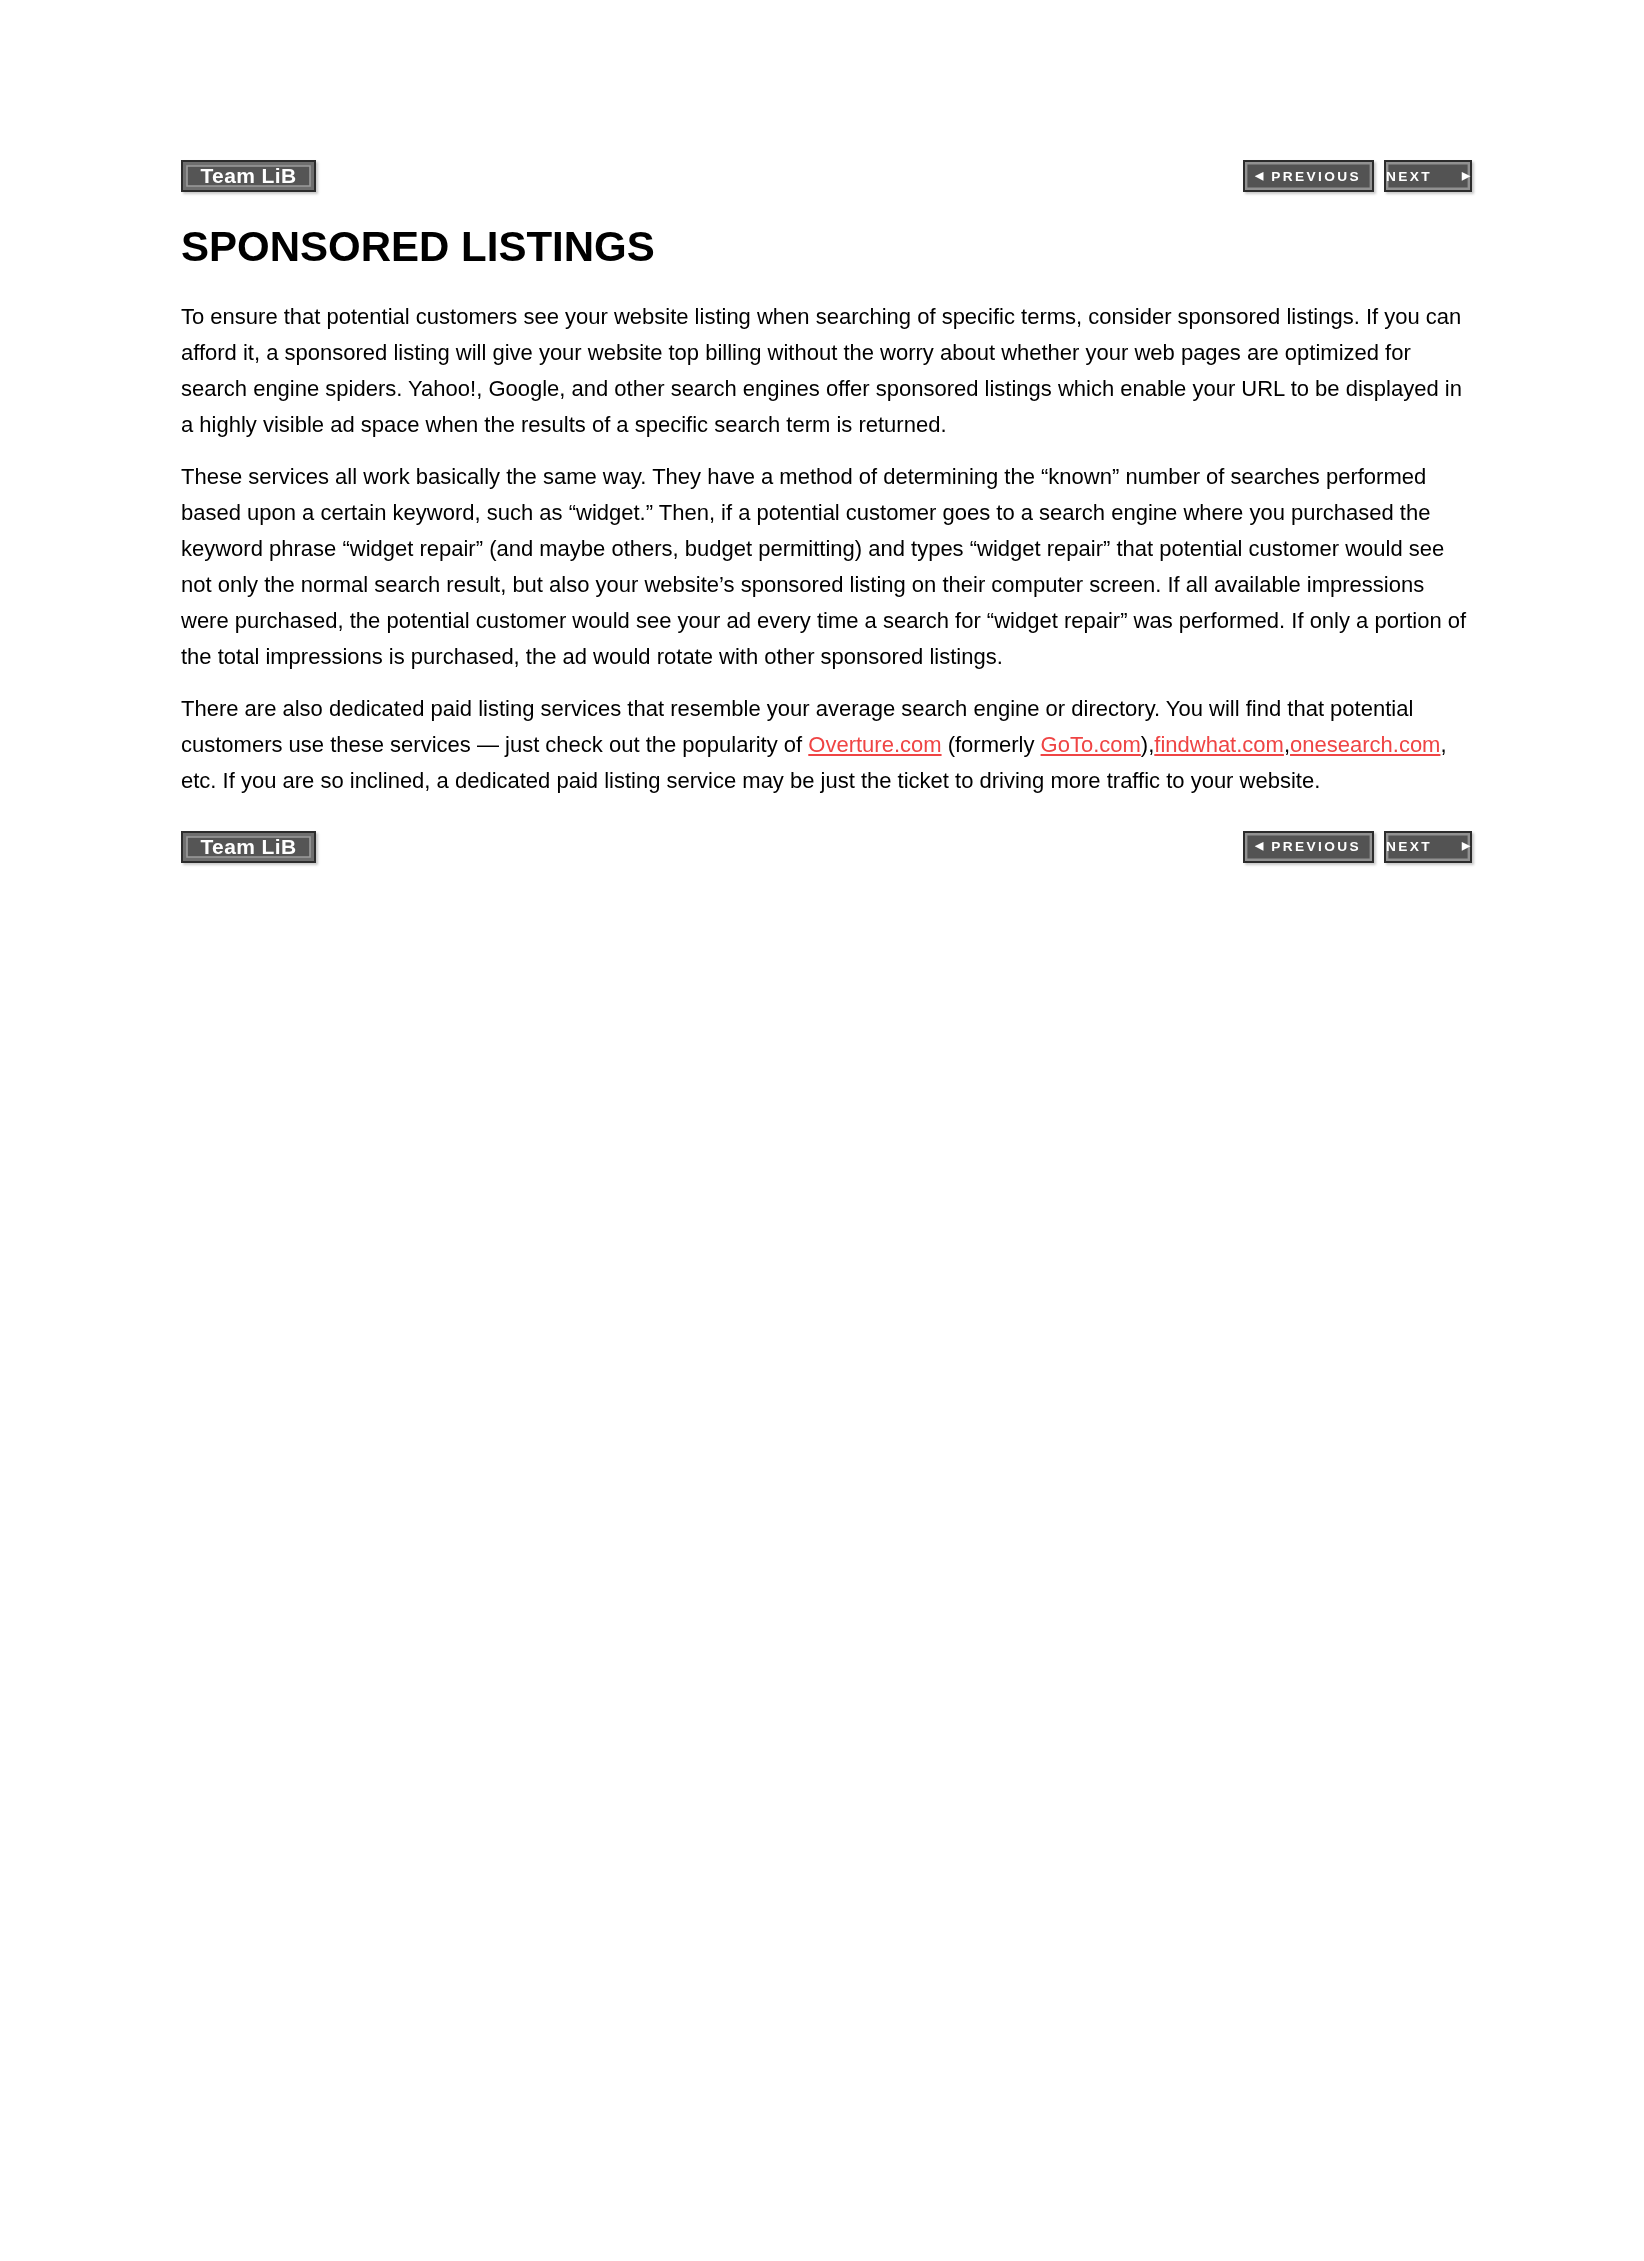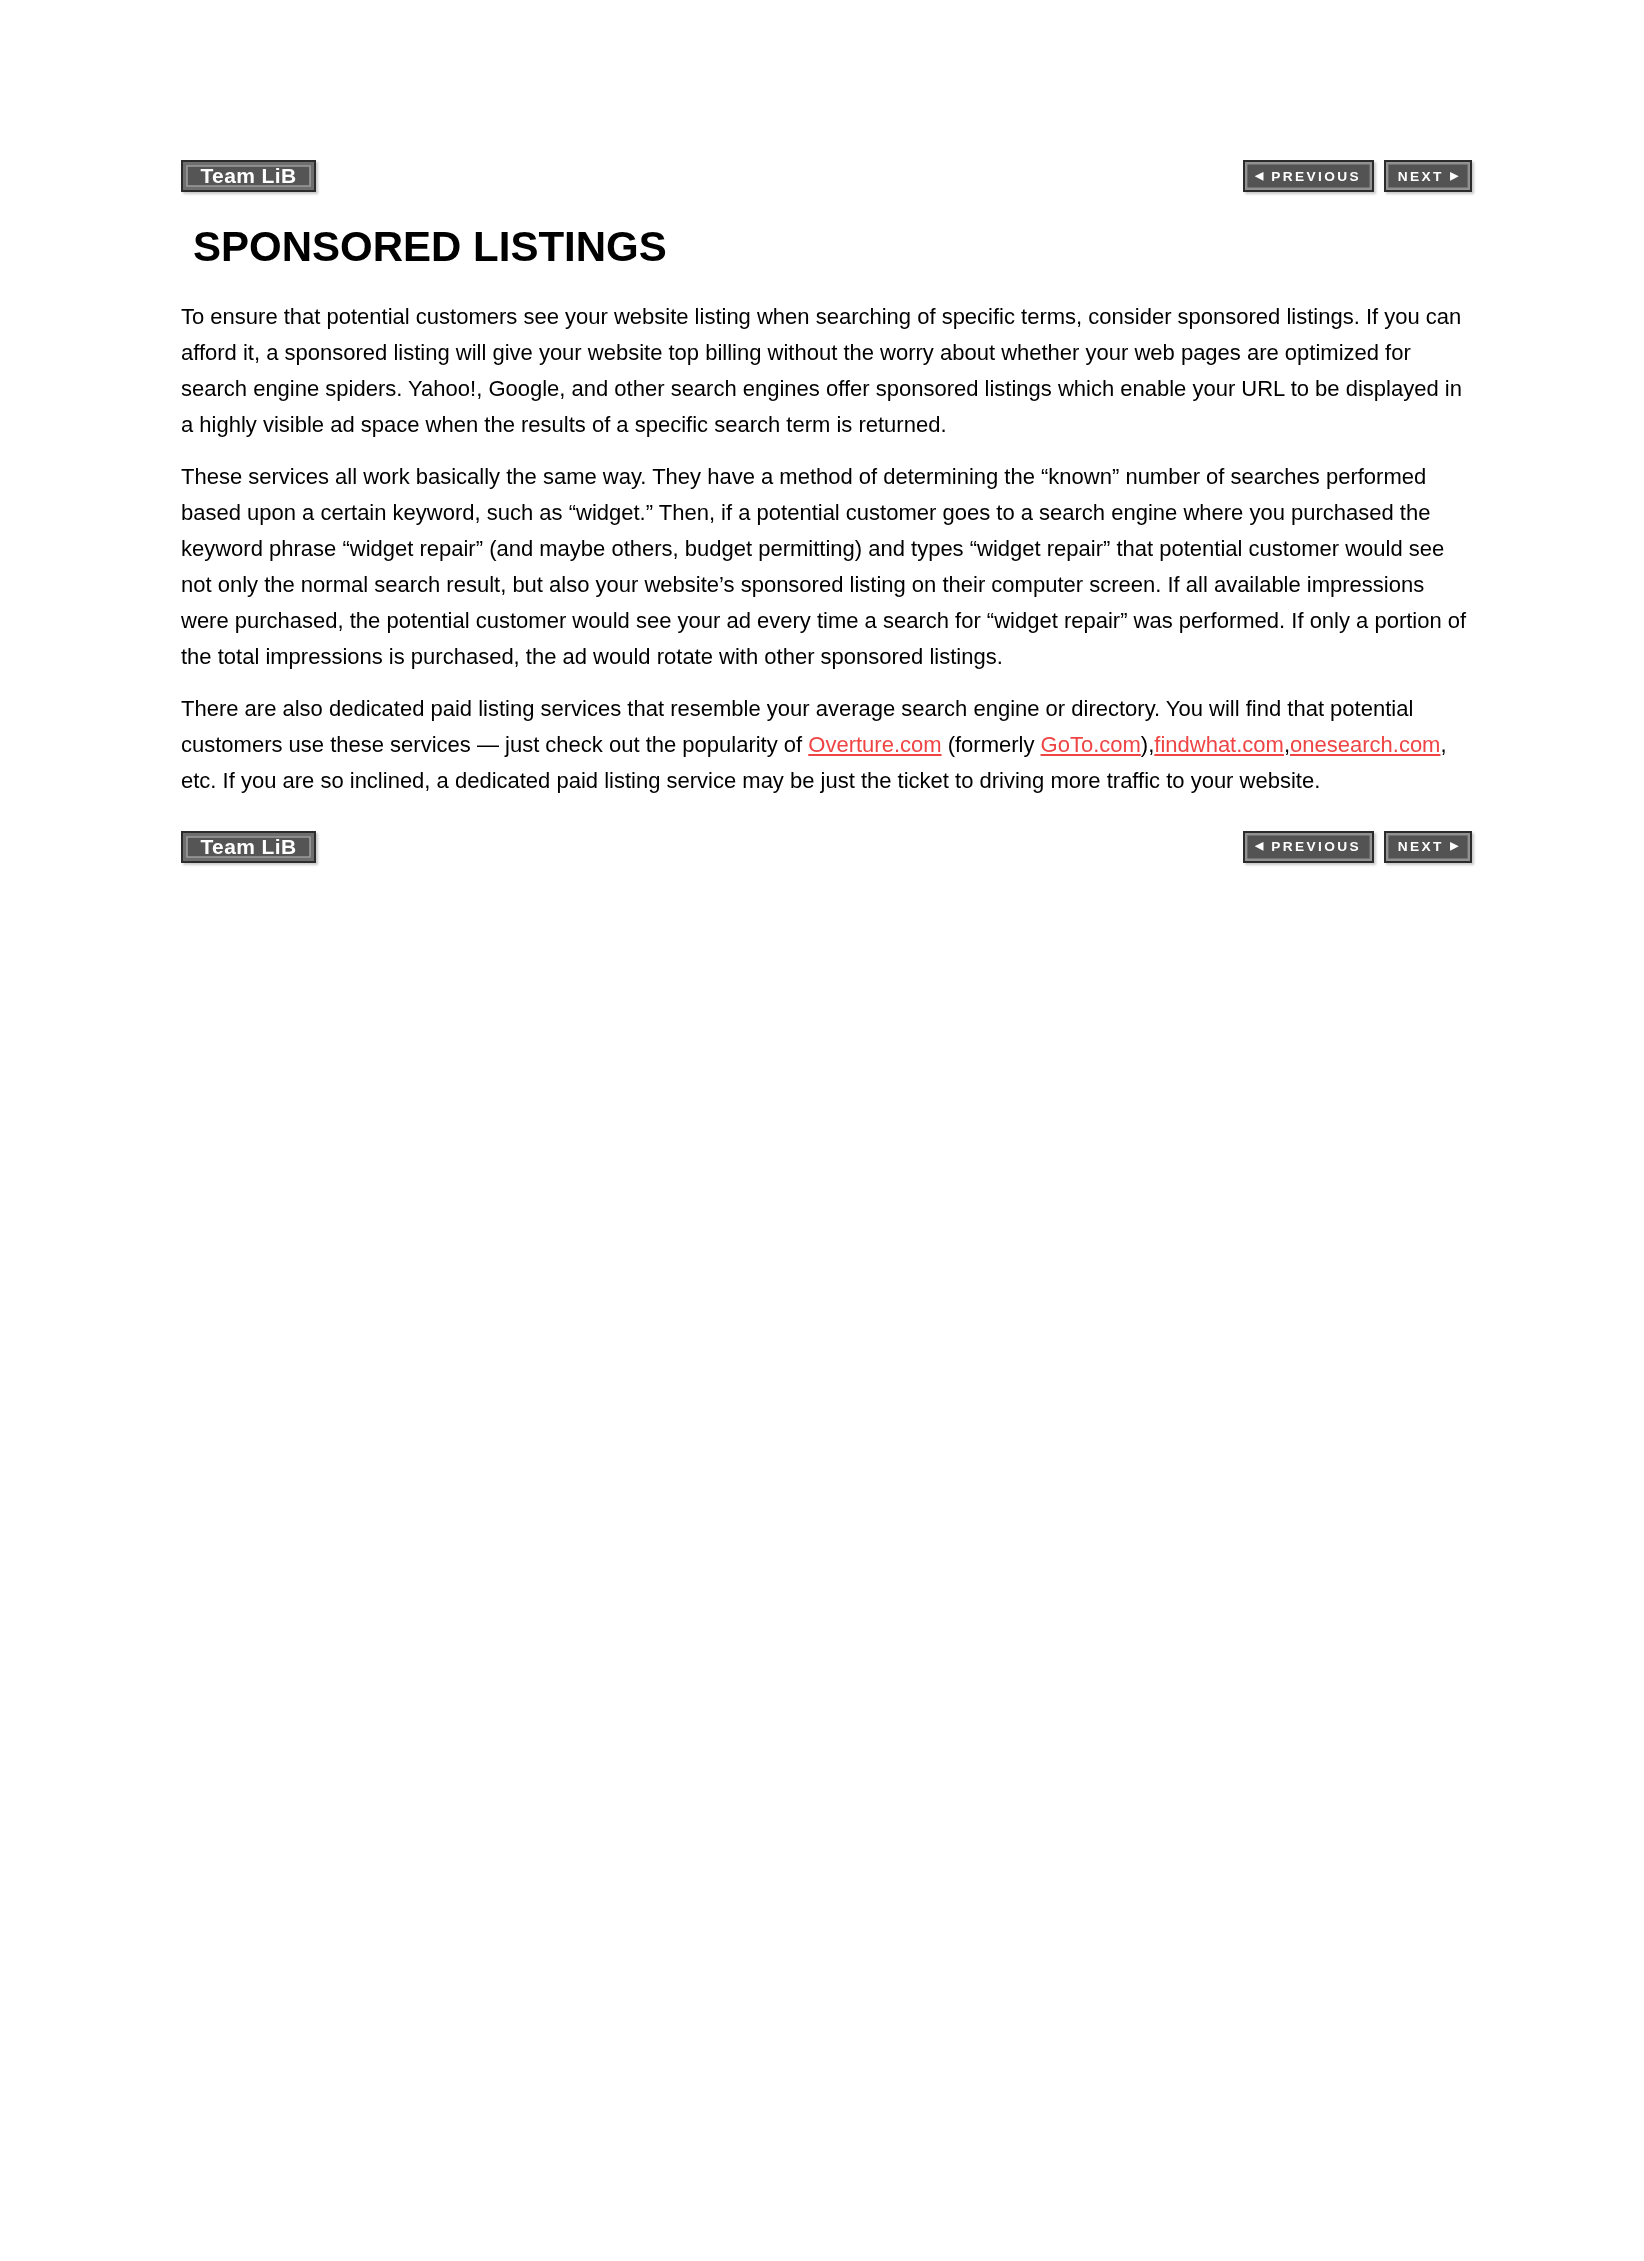--- a/index.html
+++ b/index.html
@@ -50,25 +50,25 @@
   .navbtn {
     height: 32px;
     background: #535353;
     border: 2.4px solid #2c2c2c;
     box-shadow: inset 0 0 0 2.4px #919191,
                 1.6px 2.4px 2.4px rgba(0,0,0,0.22);
     font-size: 13.7px;
     letter-spacing: 2.4px;
   }
   .navbtn.prev { width: 131px; gap: 8px; }
-  .navbtn.next { width: 88px; gap: 6.4px; }
+  .navbtn.next { width: 88px; gap: 6.4px; justify-content: space-between; }
   .arrow { font-size: 10.4px; letter-spacing: 0; line-height: 1; }
 
   h1.title {
-    margin: 34px 0 0 12px;
+    margin: 34px 0 0 0;
     font-size: 42px;
     line-height: 1.0;
     font-weight: bold;
     color: #000000;
   }
   p.body-text {
     margin: 16px 0 0 0;
     font-size: 22px;
     line-height: 36px;
     color: #000000;

